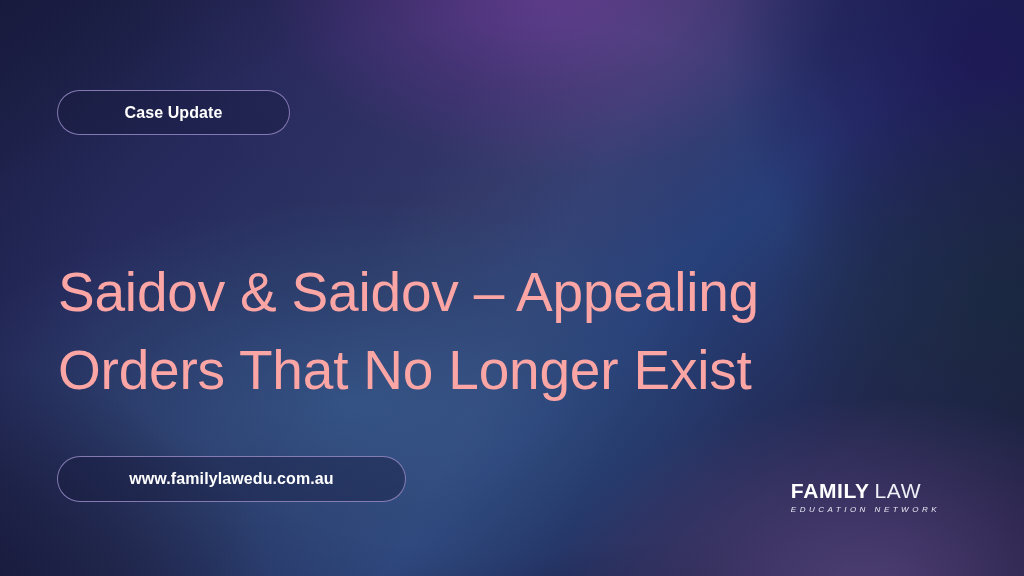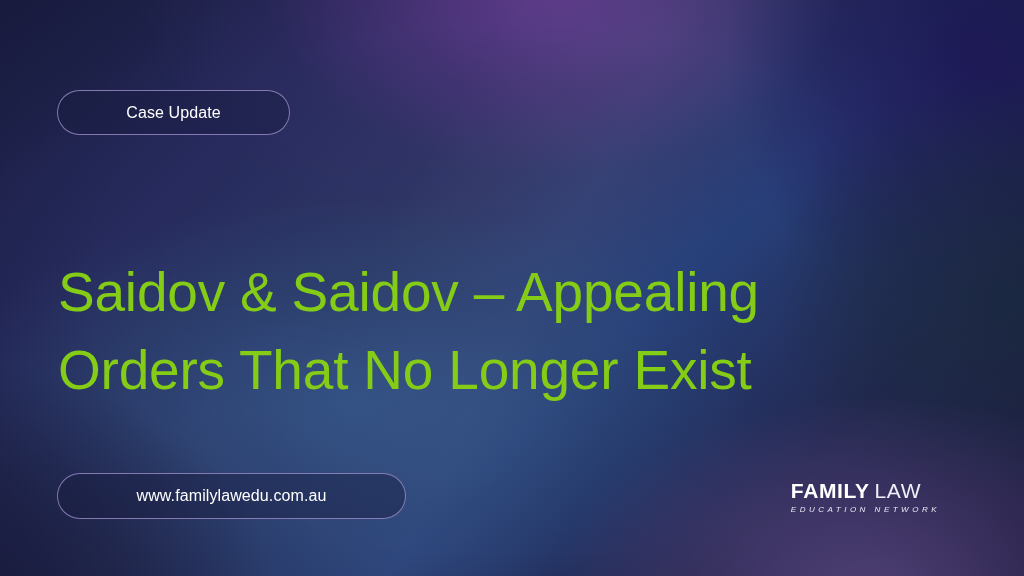--- a/index.html
+++ b/index.html
@@ -121,37 +121,38 @@
   #badge-case-update {
     left: 57px;
     top: 90px;
     width: 233px;
     height: 45px;
     font-size: 16px;
   }
 
   #badge-website-url {
     left: 57px;
-    top: 473px;
+    top: 456px;
     width: 349px;
     height: 46px;
     font-size: 16px;
   }
 
   .pill span {
     display: block;
     line-height: 1;
+    font-weight: bold;
   }
 
   #headline {
     position: absolute;
     left: 58px;
     top: 216px;
     width: 830px;
-    color: #84cc16;
+    color: #fca5a5;
     font-size: 55px;
     line-height: 78px;
     font-weight: 400;
     letter-spacing: -0.2px;
     white-space: pre-line;
   }
 
   
   #brand-logo {
     position: absolute;

